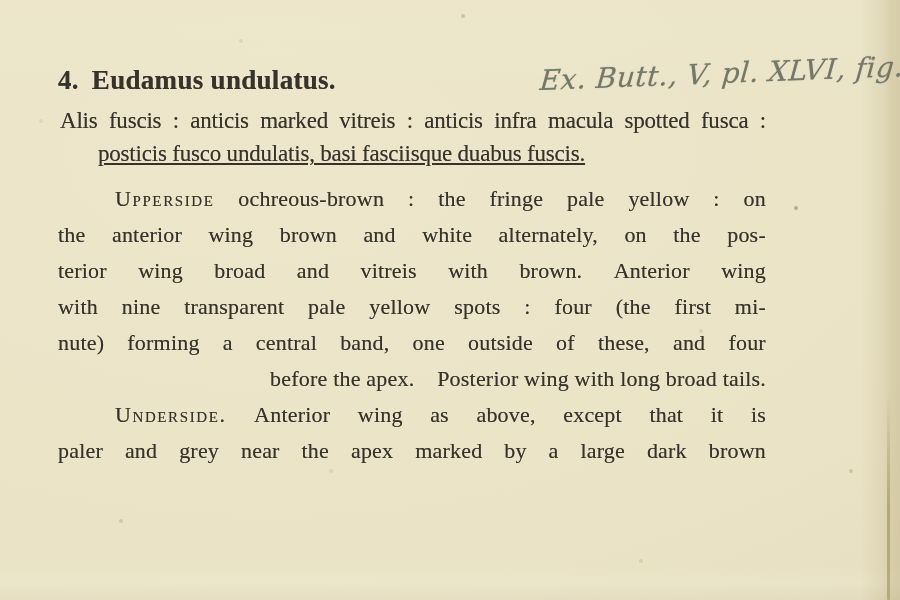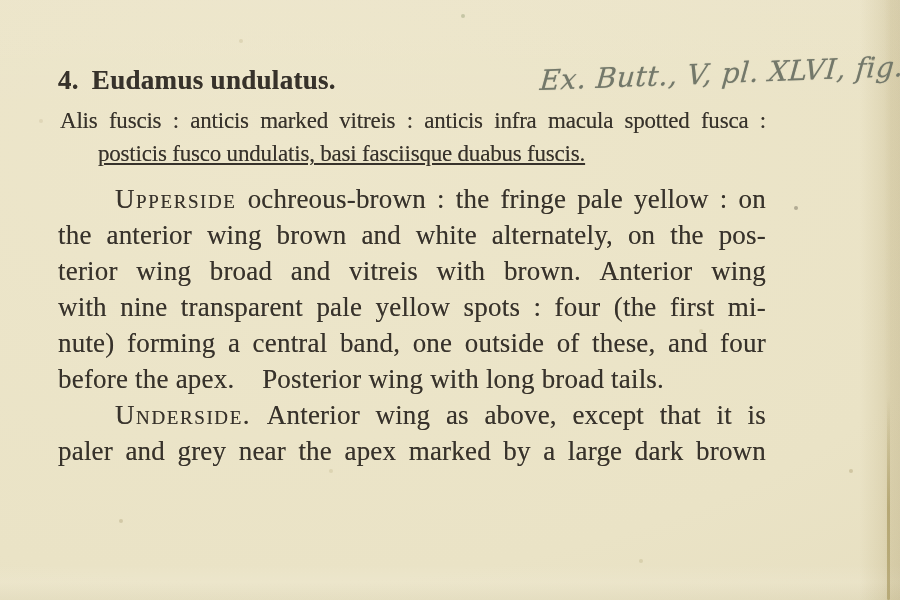--- a/index.html
+++ b/index.html
@@ -31,21 +31,21 @@
     color: #73786a;
     transform: rotate(-2.2deg) skewX(-7deg);
     transform-origin: left center;
     text-shadow: 0 0 1px rgba(115,120,106,0.45);
   }
   
   .latin { position: absolute; left: 60px; top: 104px; width: 706px; }
   .latin .line { height: 33px; line-height: 33px; font-size: 23px; letter-spacing: -0.2px; }
   
   .bodytext { position: absolute; left: 58px; top: 181px; width: 708px; }
-  .bodytext .line { height: 36px; line-height: 36px; font-size: 27px; letter-spacing: 0.2px; }
+  .bodytext .line { height: 36px; line-height: 36px; font-size: 22px; letter-spacing: 0.2px; text-align: right; }
   
   .line {
     white-space: pre-wrap;
     text-shadow: 0 0 0.6px rgba(55,50,40,0.55);
   }
   .line.j { display: flex; justify-content: space-between; white-space: nowrap; }
   .line.j > span { flex: 0 0 auto; }
   .sc { font-variant: small-caps; letter-spacing: 1.6px; }
   
   .right-shade {

